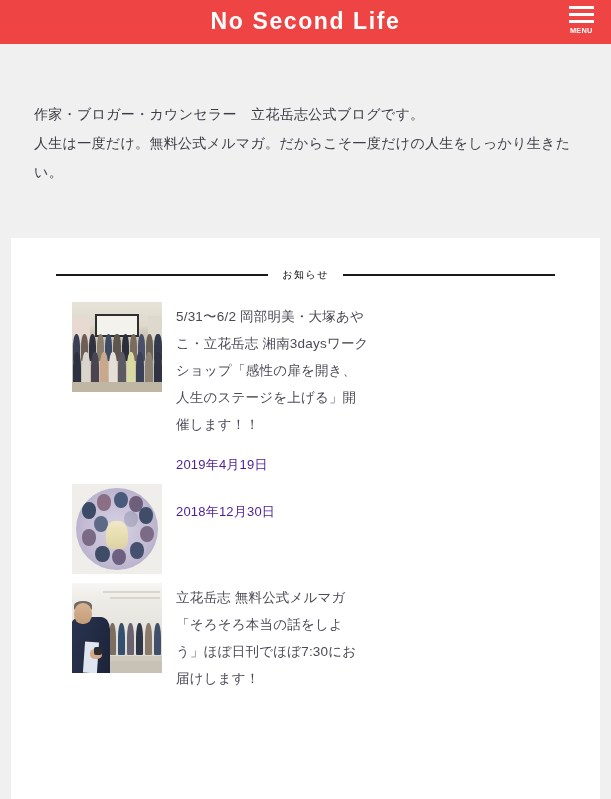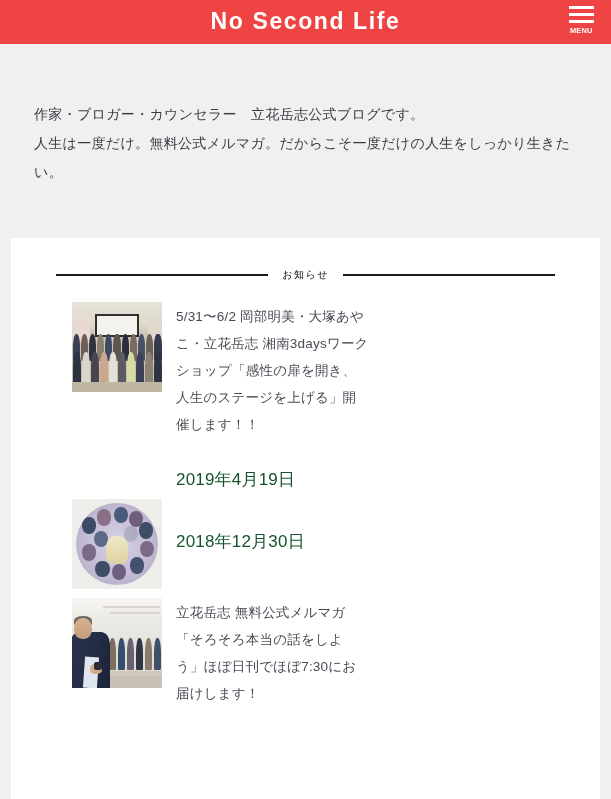--- a/index.html
+++ b/index.html
@@ -129,24 +129,24 @@
   .news-title {
     display: block;
     color: #4a4a55;
     font-size: 13.5px;
     line-height: 27px;
     letter-spacing: 0.2px;
     max-width: 193px;
   }
   .news-date {
     display: block;
-    color: #14532d;
-    font-size: 17px;
+    color: #4c1d95;
+    font-size: 13px;
     line-height: 20px;
-    margin-top: 32px;
+    margin-top: 17px;
     letter-spacing: 0.2px;
   }
 
   
   .thumb-art { position: absolute; inset: 0; }
 
   
   .t1-bg {
     position: absolute; inset: 0;
     background:

